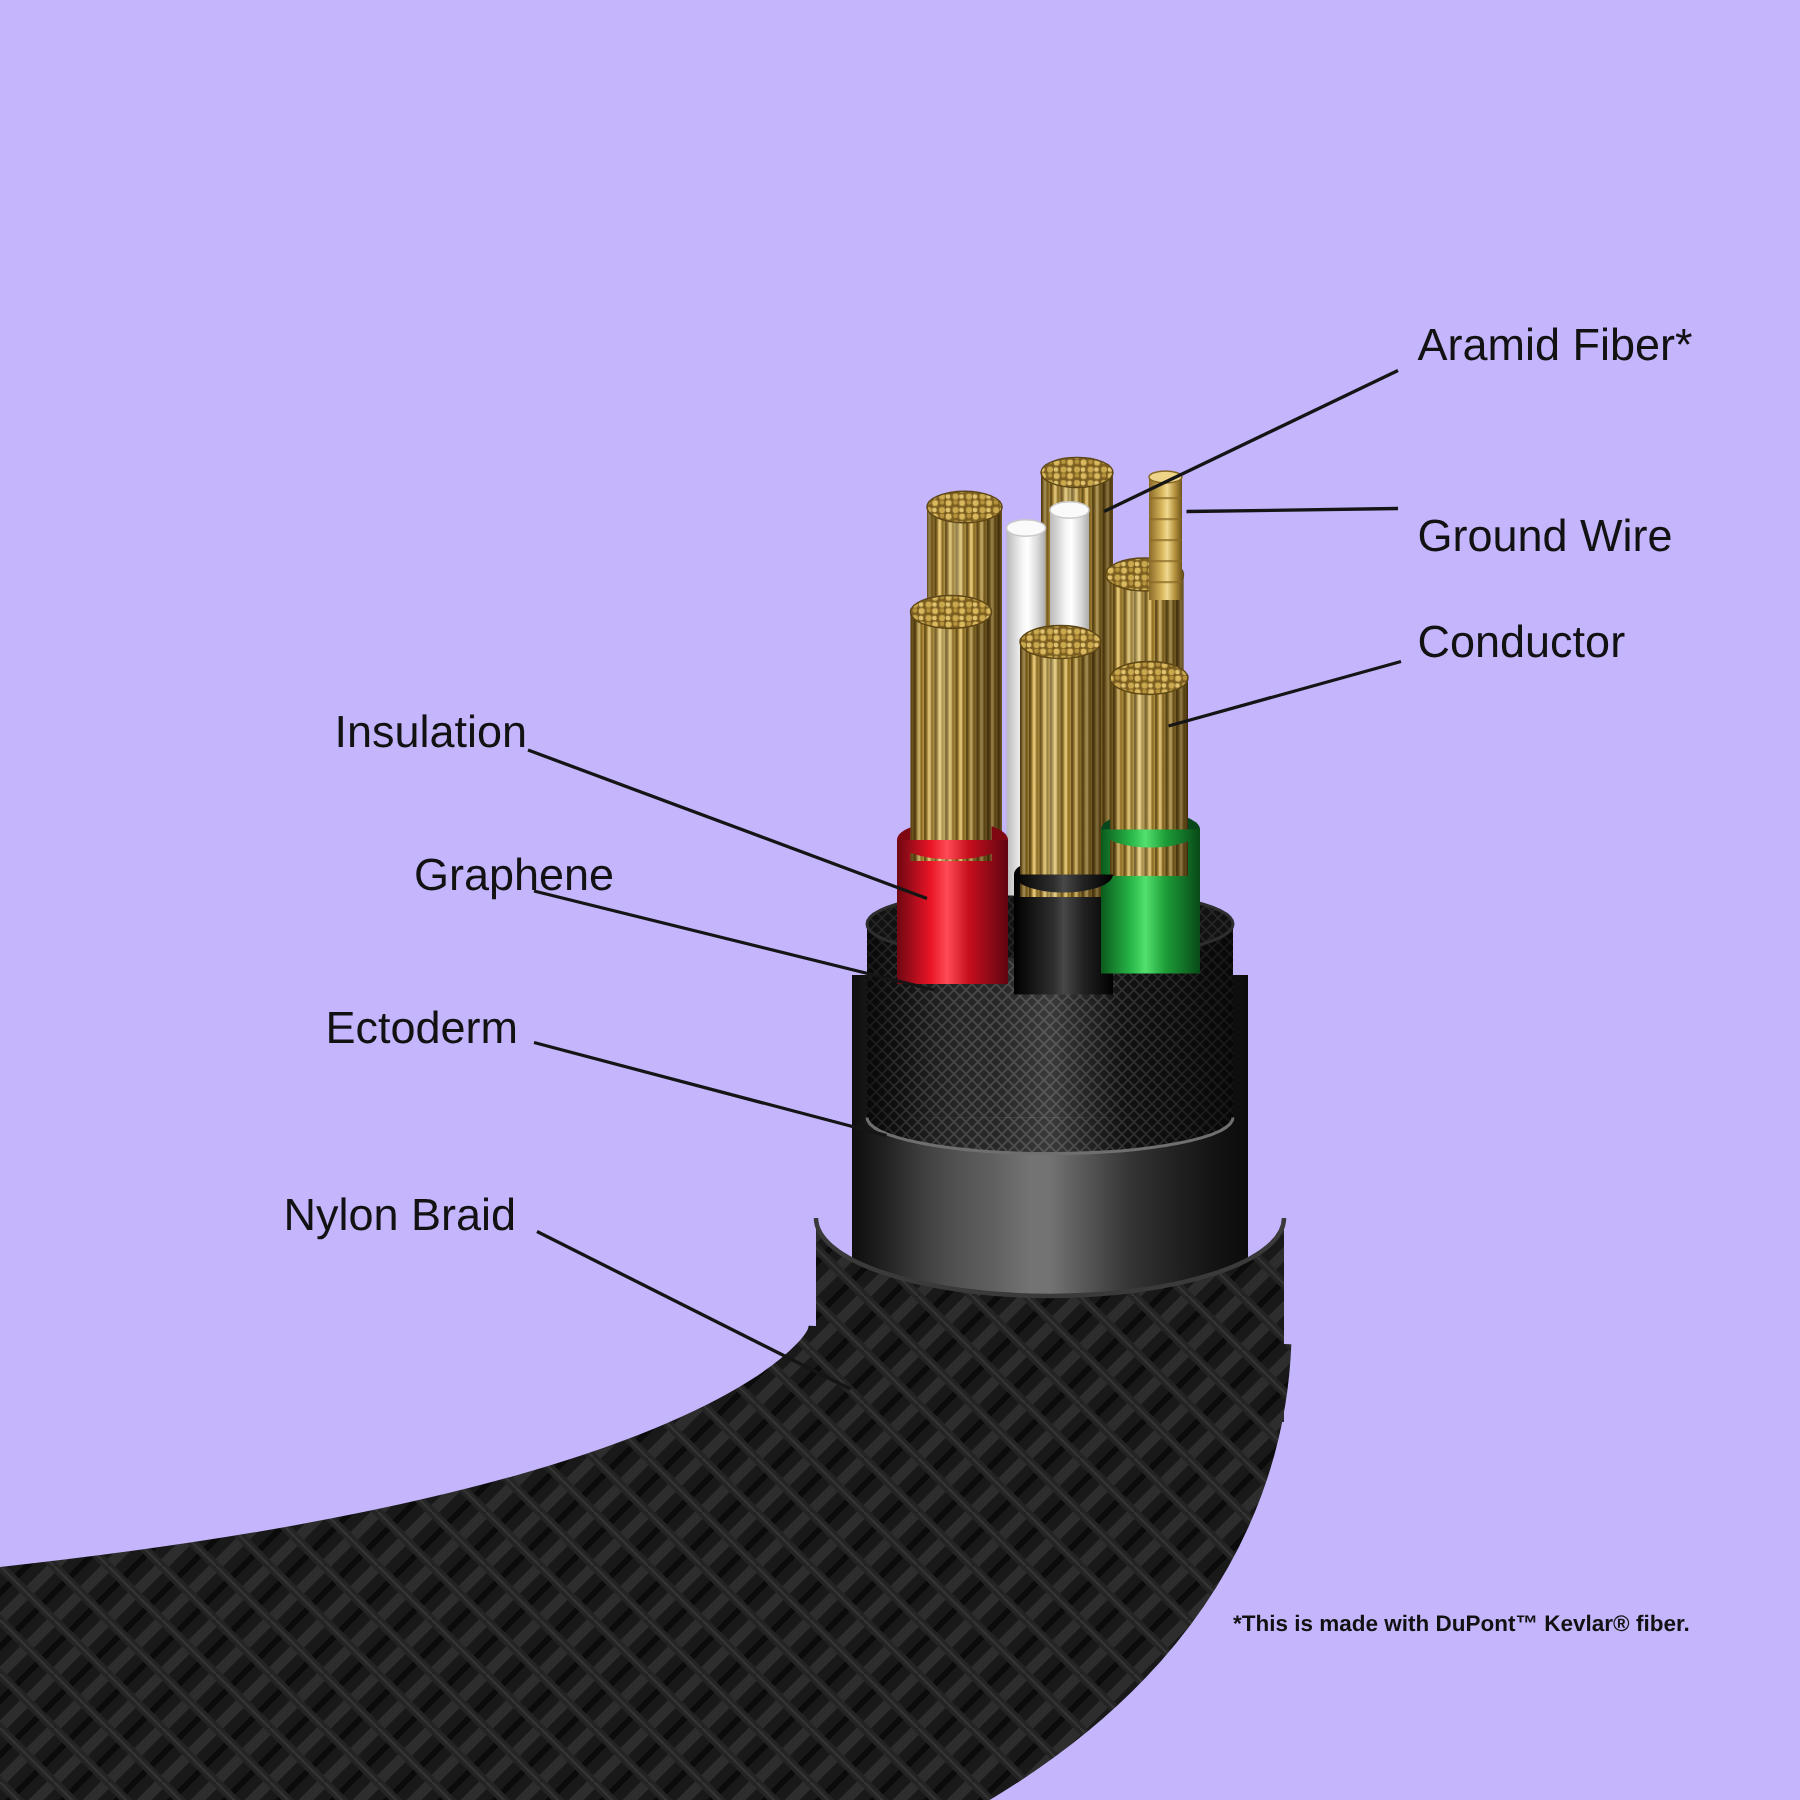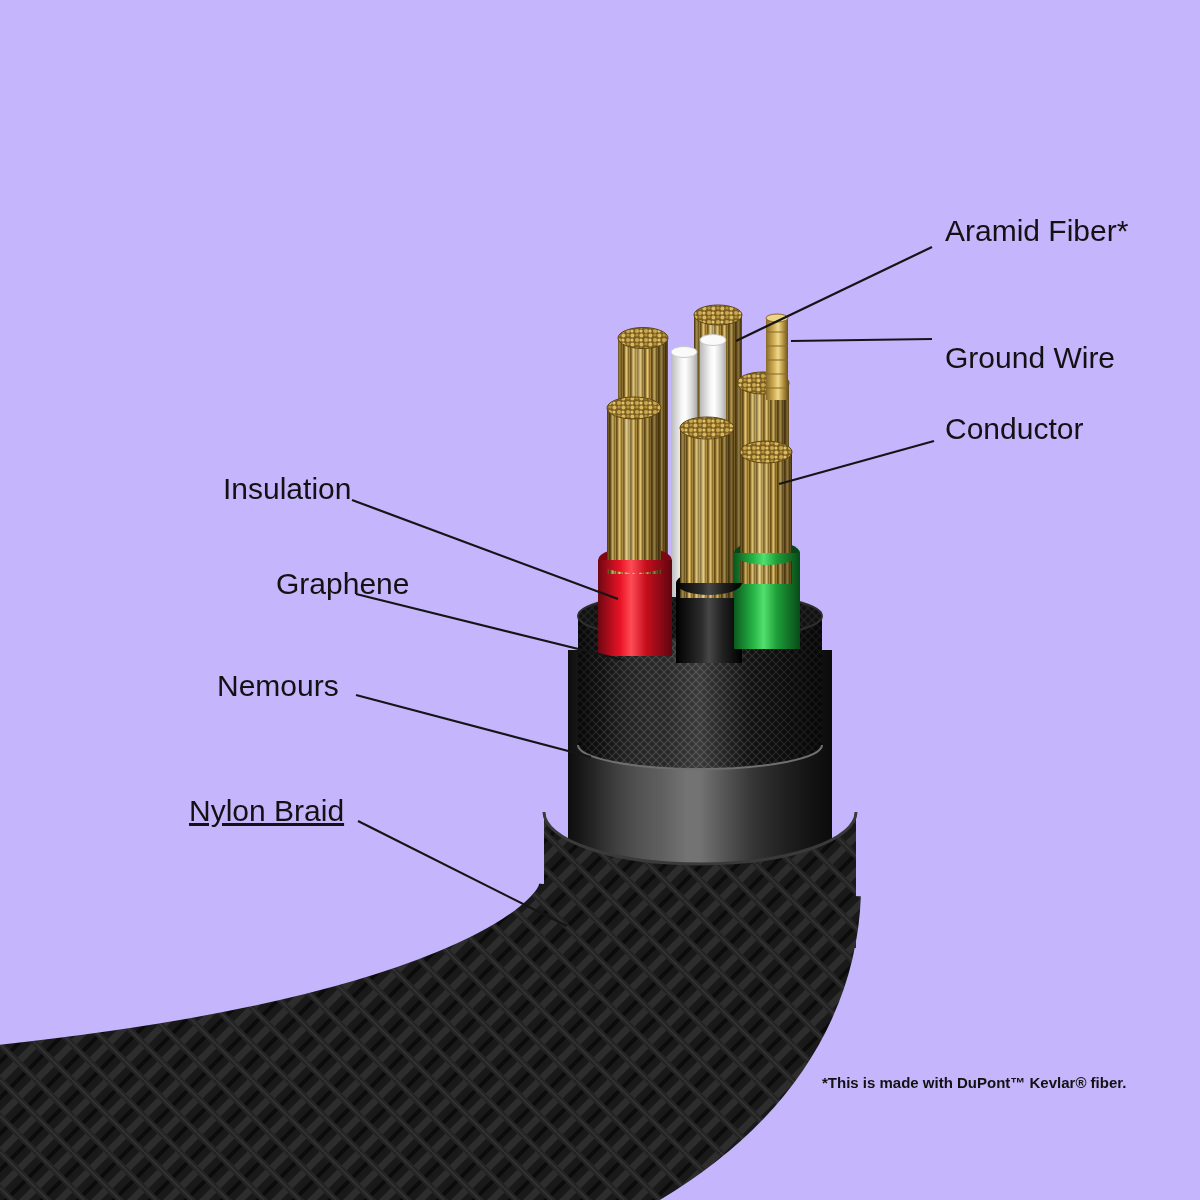--- a/index.html
+++ b/index.html
@@ -220,20 +220,20 @@
       <path d="M 356 695 L 591 757"></path>
       <path d="M 358 821 L 567 926"></path>
     </g>
   </svg>
 
   <div class="callout-label" style="left:945px;top:213px;">Aramid Fiber*</div>
   <div class="callout-label" style="left:945px;top:316px;margin-top:24px;">Ground Wire</div>
   <div class="callout-label" style="left:945px;top:411px;text-align:center;">Conductor</div>
   <div class="callout-label" style="left:223px;top:471px;">Insulation</div>
   <div class="callout-label" style="left:228px;top:566px;margin-left:48px;">Graphene</div>
-  <div class="callout-label" style="left:217px;top:668px;">Nemours</div>
-  <div class="callout-label" style="left:189px;top:793px;text-decoration:underline;">Nylon Braid</div>
+  <div class="callout-label" style="left:217px;top:668px;">Ectoderm</div>
+  <div class="callout-label" style="left:189px;top:793px;">Nylon Braid</div>
 
   <div class="footnotes">
     <p>*This is made with DuPont™ Kevlar® fiber.</p>
   </div>
 
 </div>
 
 </body></html>

